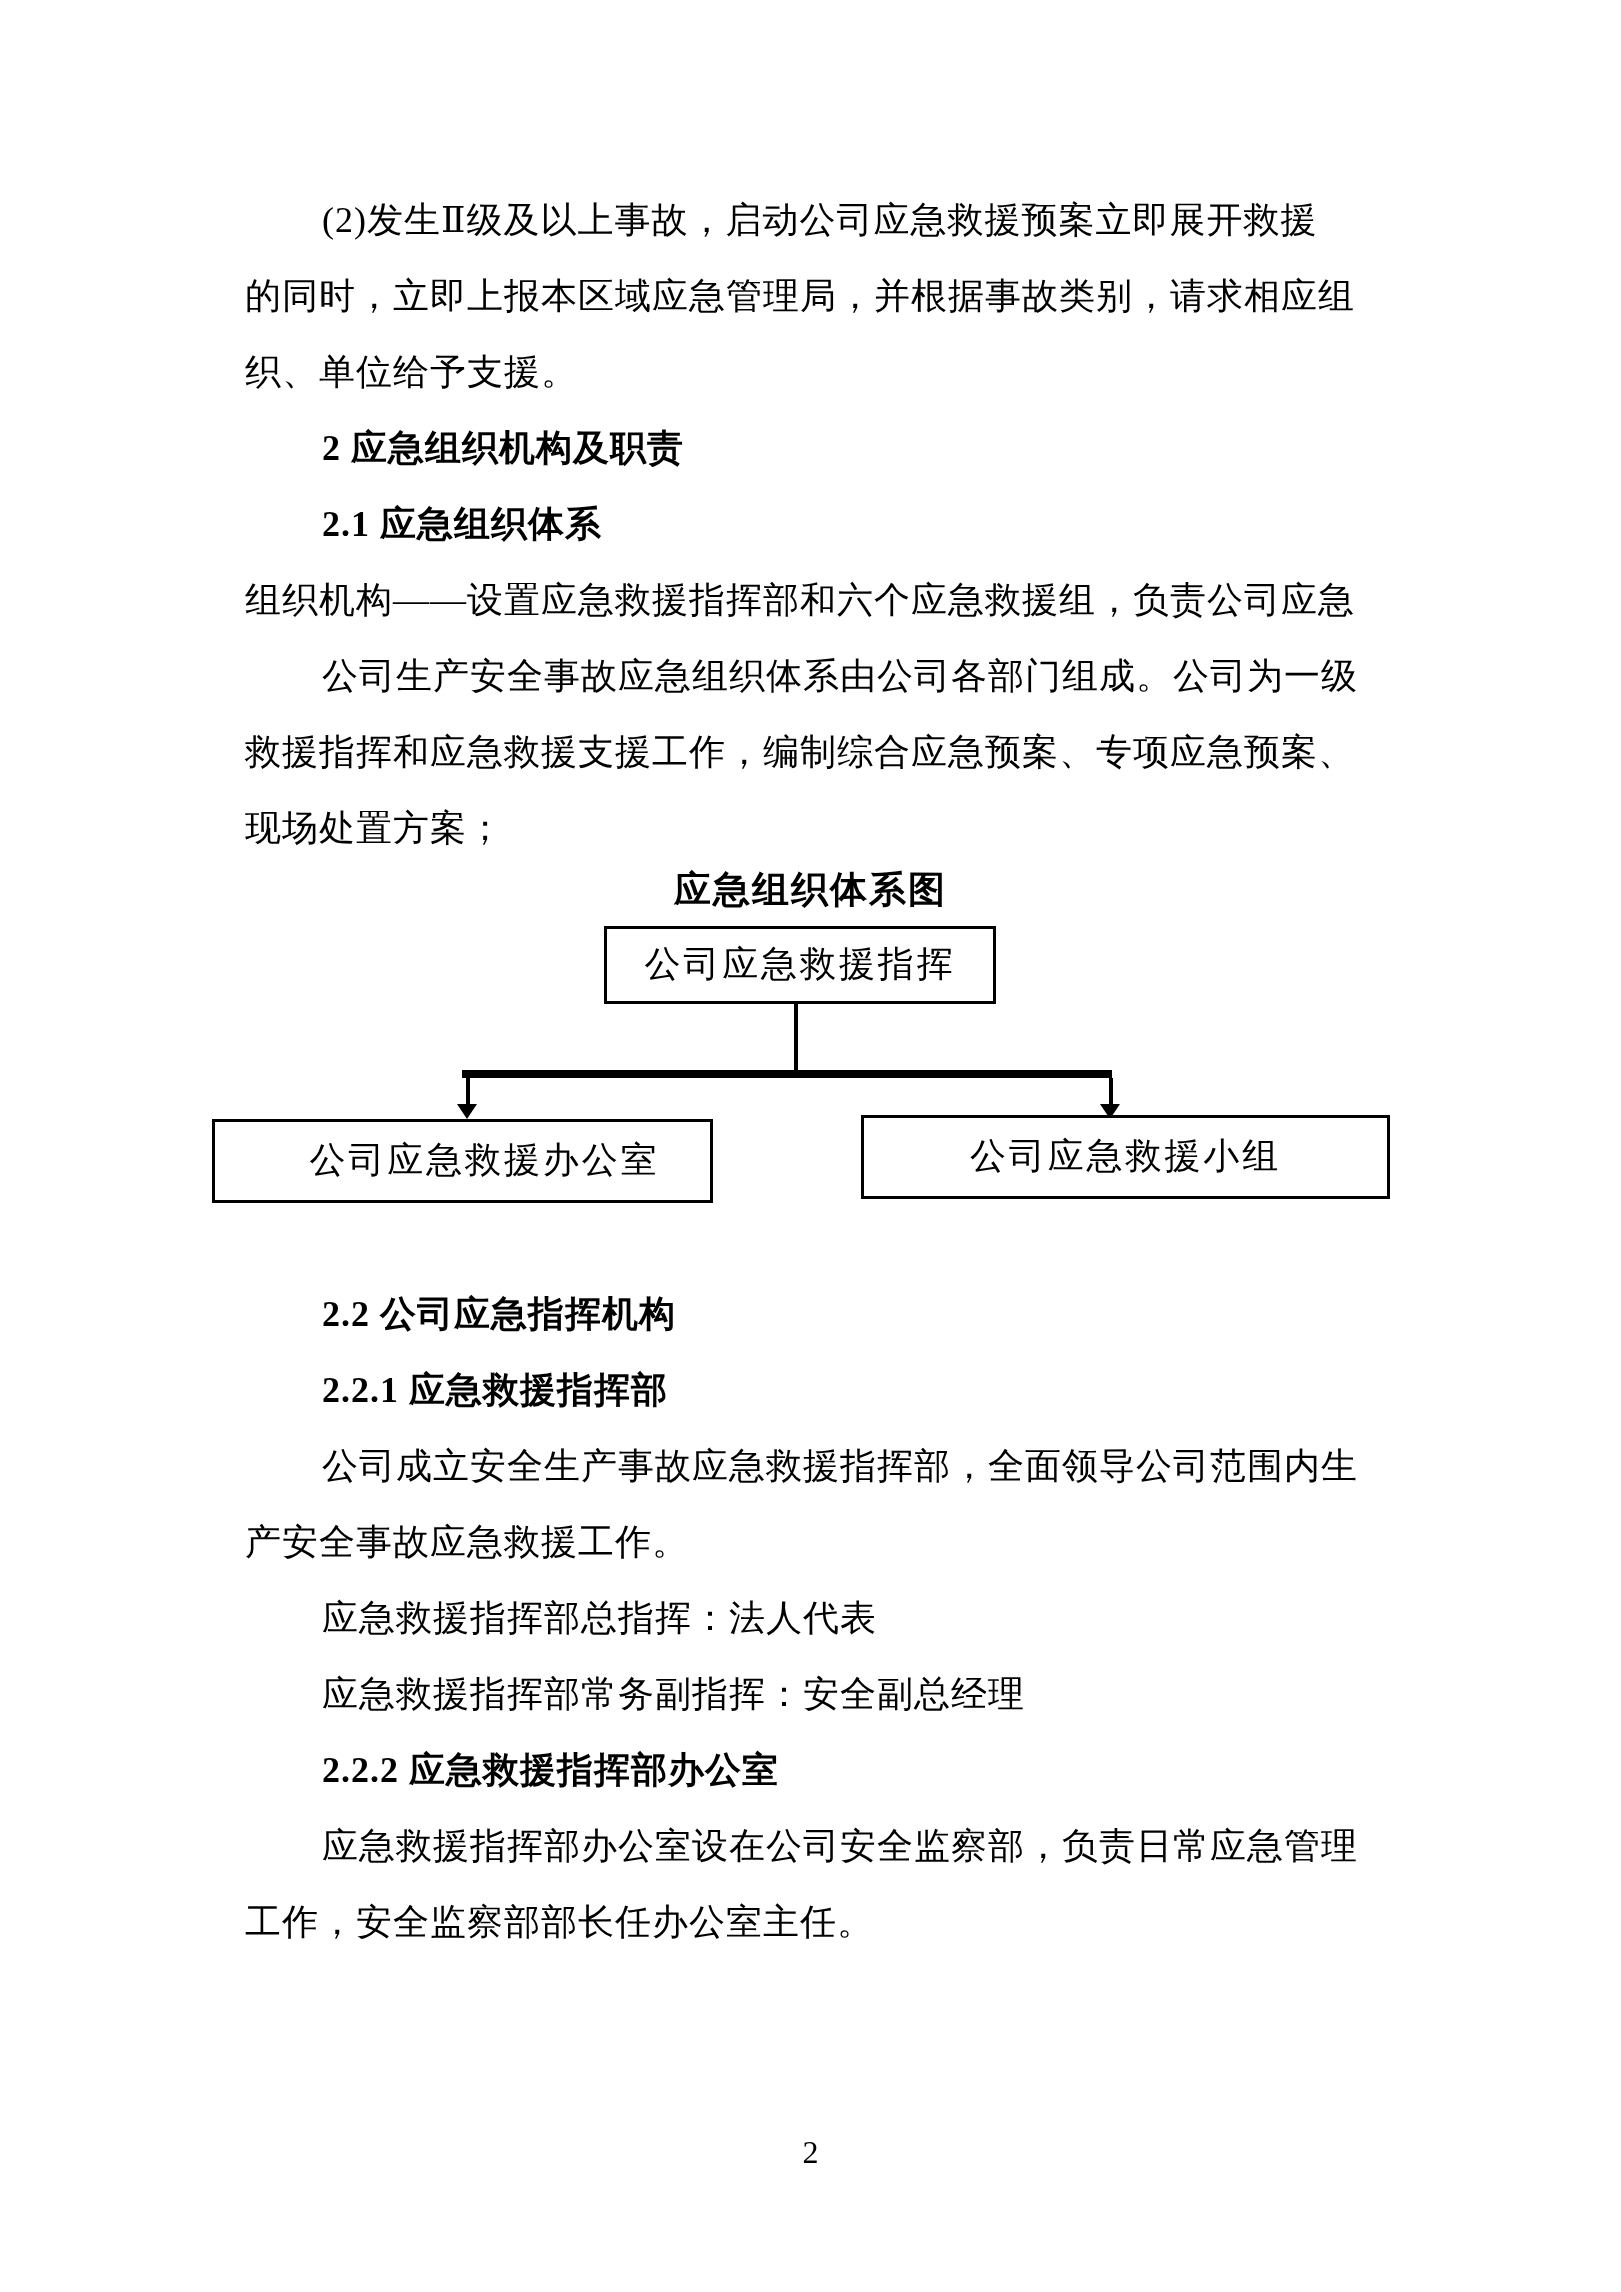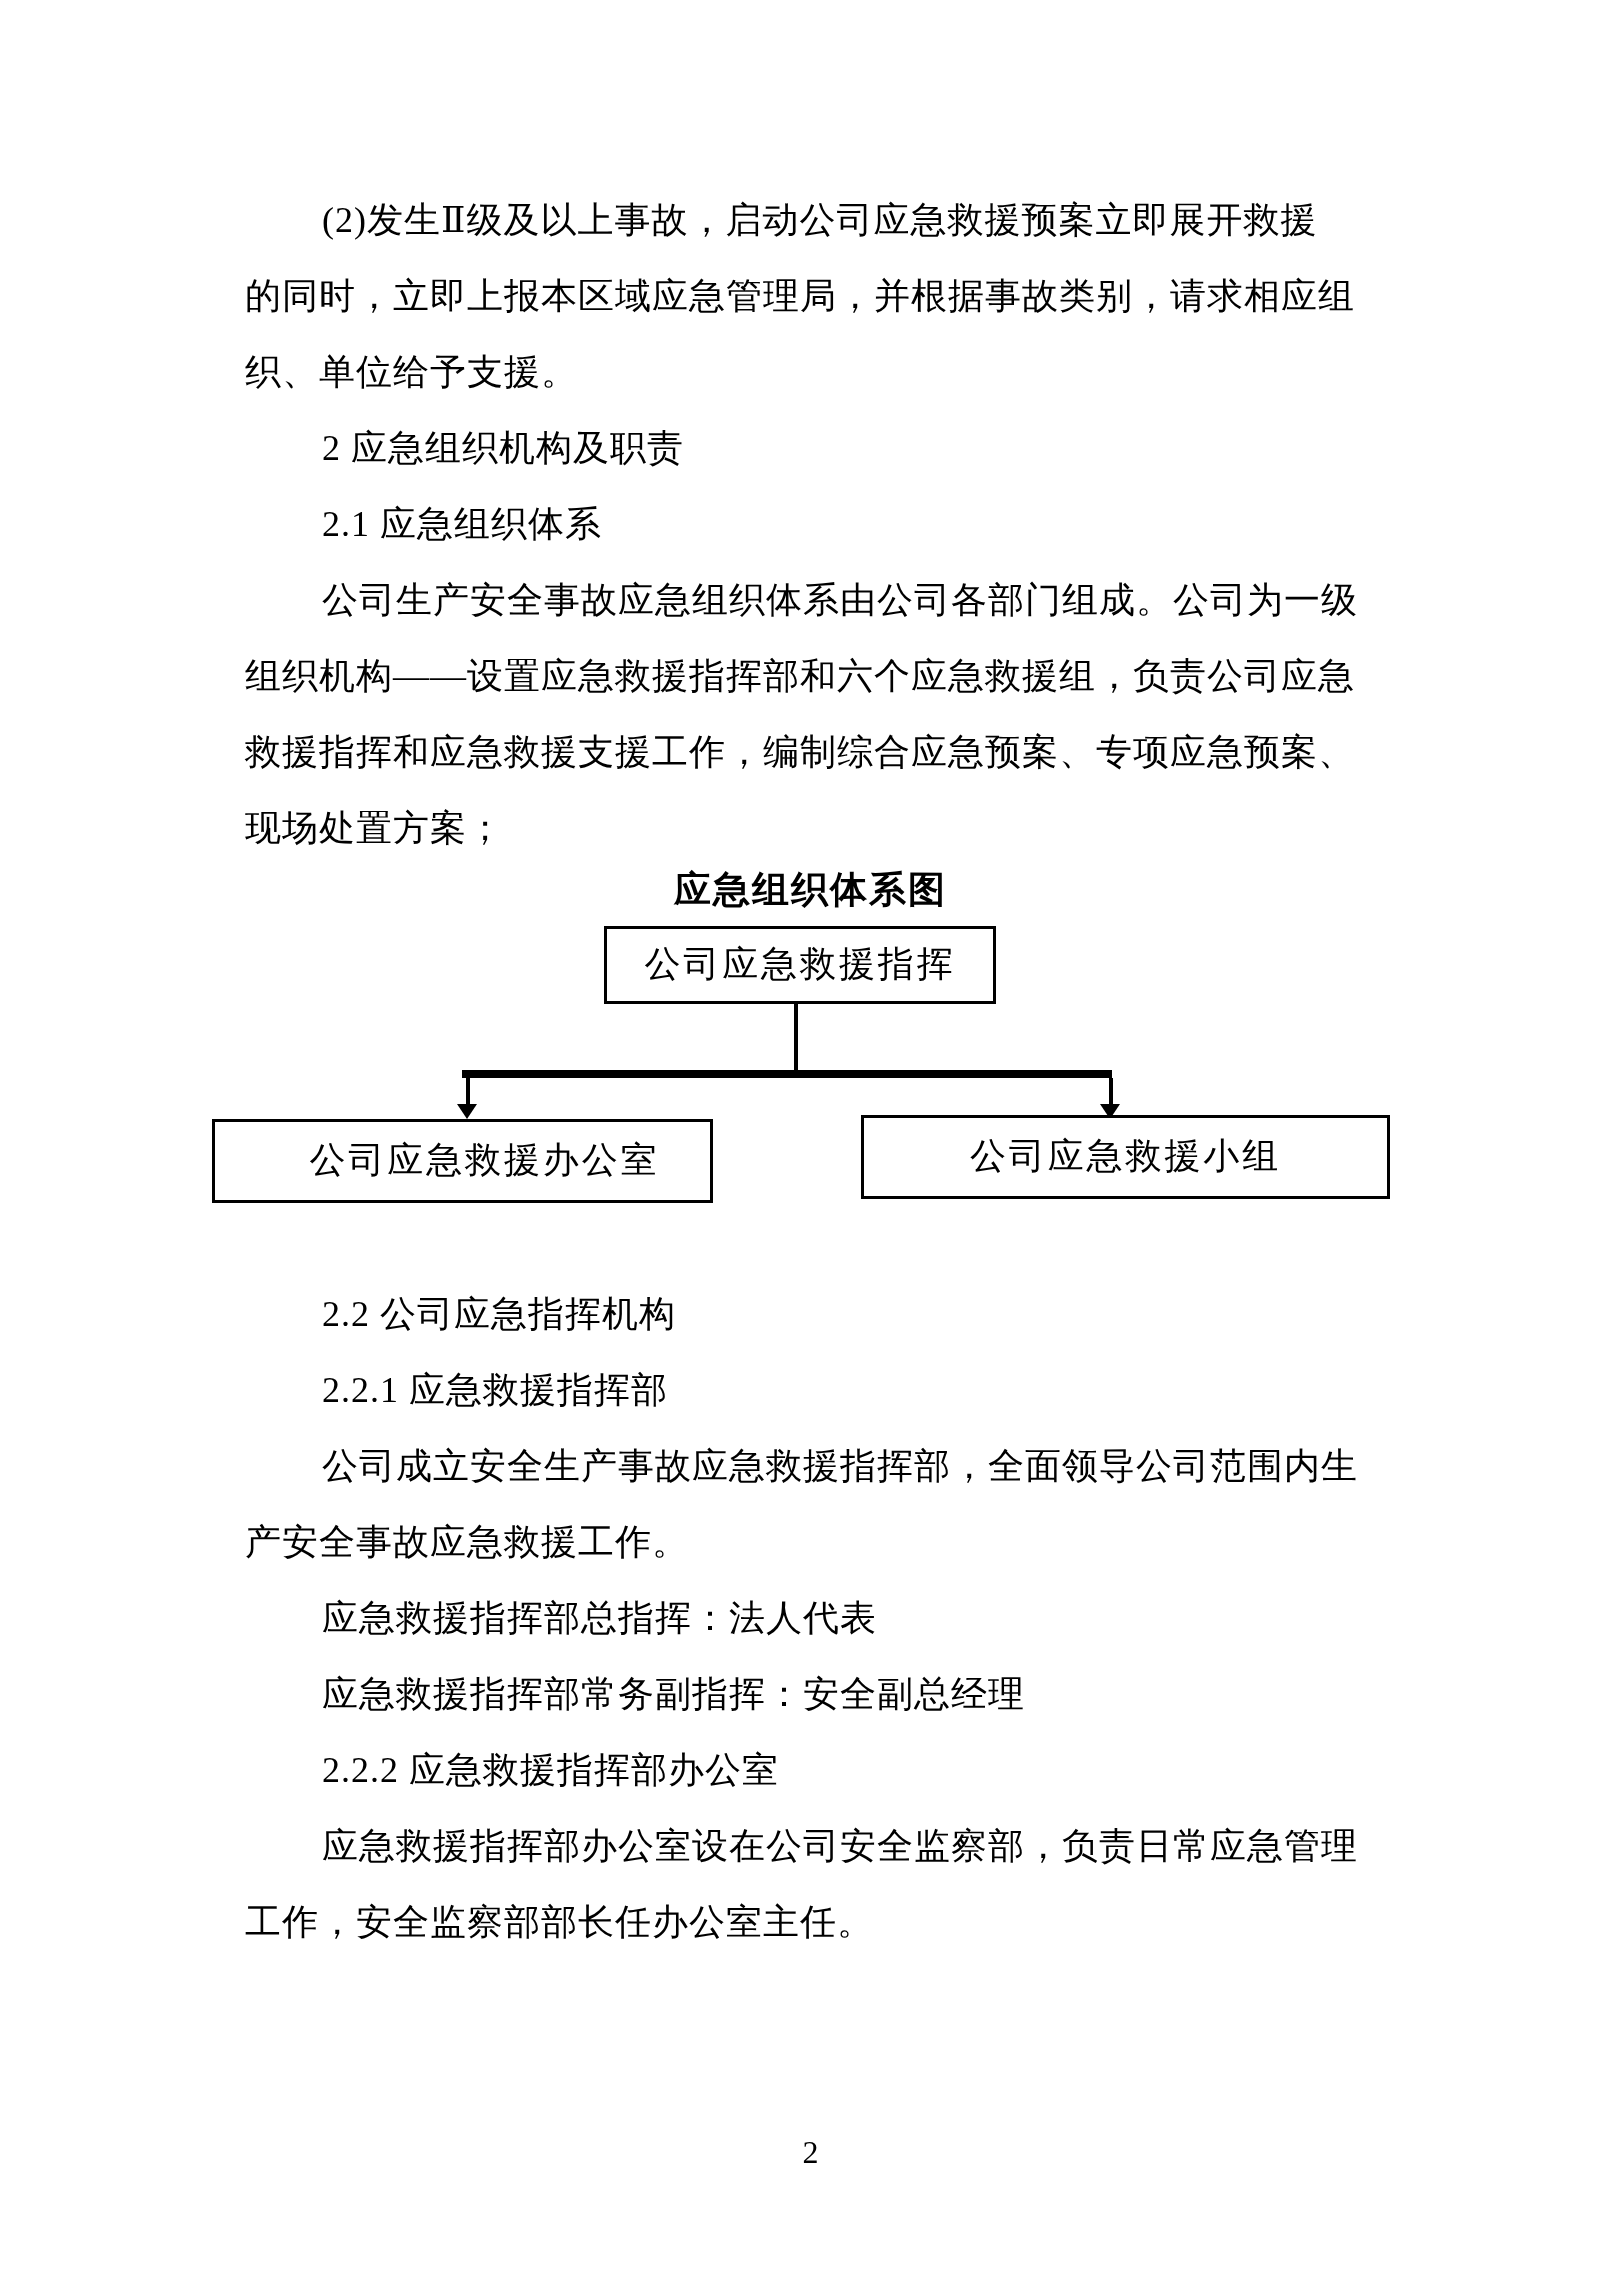--- a/index.html
+++ b/index.html
@@ -7,21 +7,21 @@
     width: 1621px; height: 2293px;
     background: #ffffff; color: #000000;
     font-family: "Liberation Serif", "DejaVu Serif", serif;
   }
   .page { position: relative; width: 1621px; height: 2293px; overflow: hidden; background: #ffffff; }
   #doc-flow { padding: 182px 245px 0 245px; }
   .line {
     font-size: 36px; line-height: 76px;
     letter-spacing: 1px; white-space: nowrap;
   }
-  .line.heading { font-weight: normal; }
+  .line.heading { font-weight: bold; }
   .line.indent { text-indent: 77px; }
 
   
   #org-diagram { position: relative; width: 1621px; height: 410px; margin-left: -245px; }
   .diag-title {
     position: absolute; top: 2px; left: 0; width: 100%;
     text-align: center; font-size: 37px; font-weight: bold; line-height: 43px;
     letter-spacing: 2px;
   }
   .obox {
@@ -54,22 +54,22 @@
 <body>
 
 <div class="page">
 
   <div id="doc-flow">
       <div class="line body indent">(2)发生Ⅱ级及以上事故，启动公司应急救援预案立即展开救援</div>
       <div class="line body">的同时，立即上报本区域应急管理局，并根据事故类别，请求相应组</div>
       <div class="line body">织、单位给予支援。</div>
       <div class="line heading indent">2 应急组织机构及职责</div>
       <div class="line heading indent">2.1 应急组织体系</div>
+      <div class="line body">组织机构——设置应急救援指挥部和六个应急救援组，负责公司应急</div>
       <div class="line body indent">公司生产安全事故应急组织体系由公司各部门组成。公司为一级</div>
-      <div class="line body">组织机构——设置应急救援指挥部和六个应急救援组，负责公司应急</div>
       <div class="line body">救援指挥和应急救援支援工作，编制综合应急预案、专项应急预案、</div>
       <div class="line body">现场处置方案；</div>
       <div id="org-diagram">
     <div class="diag-title">应急组织体系图</div>
 
     <div class="obox" id="box-root">公司应急救援指挥</div>
 
     <div class="vstub"></div>
     <div class="hbar"></div>
 

